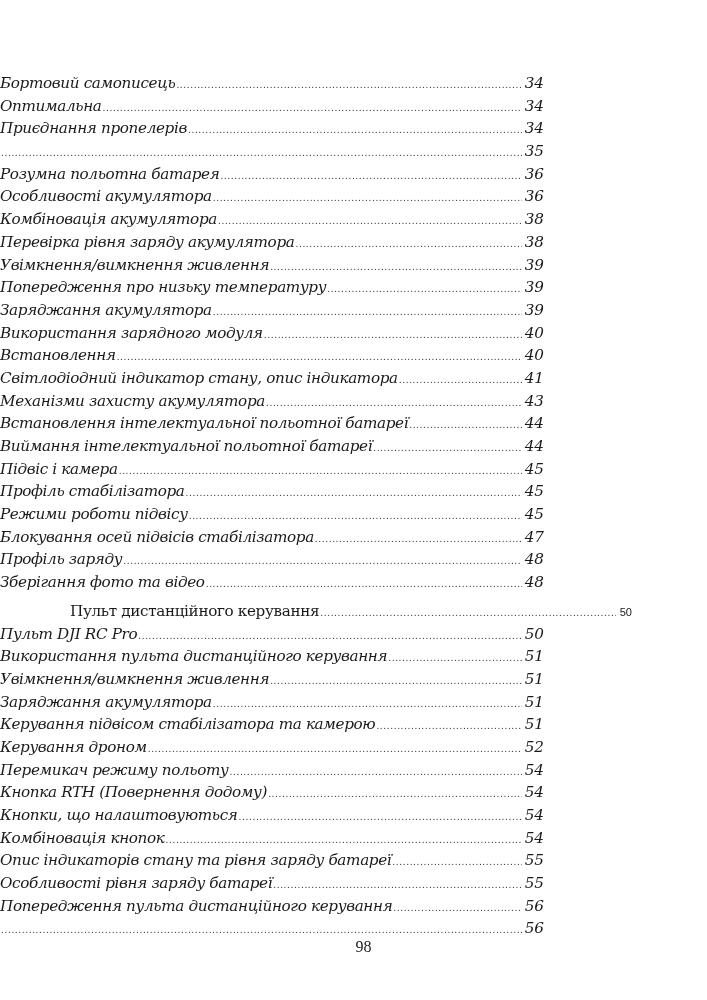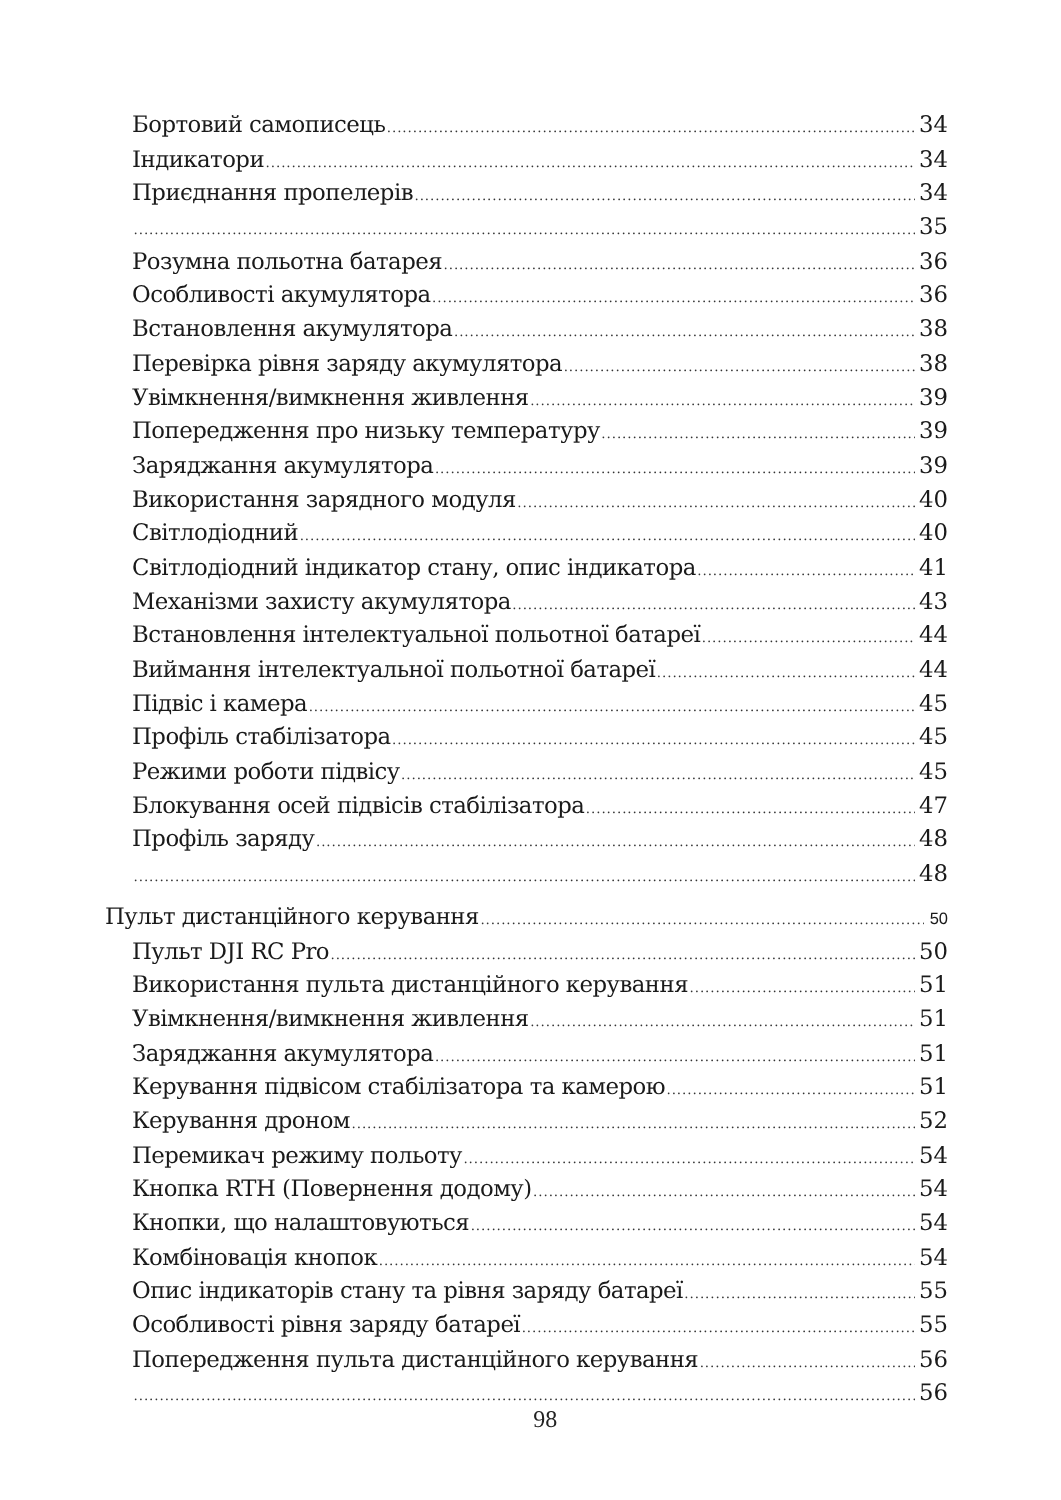--- a/index.html
+++ b/index.html
@@ -25,22 +25,22 @@
       position: relative;
       display: flex;
       align-items: baseline;
       height: 22.7px;
       line-height: 22.7px;
       font-size: 15.2px;
       white-space: nowrap;
       overflow: hidden;
     }
     .toc-row.sub {
-      margin-left: 88px;
       width: 544px;
+      font-style: italic;
     }
     .toc-row.section {
       margin-left: 70px;
       width: 562px;
       margin-top: 6px;
     }
     .toc-title {
       flex: 0 0 auto;
       letter-spacing: -0.35px;
     }
@@ -80,21 +80,21 @@
 </head>
 <body>
 
 <div class="toc" id="toc">
     <div class="toc-row sub">
       <span class="toc-title">Бортовий самописець</span>
       <span class="toc-leader"></span>
       <span class="toc-page">34</span>
     </div>
     <div class="toc-row sub">
-      <span class="toc-title">Індикатори</span>
+      <span class="toc-title">Оптимальна</span>
       <span class="toc-leader"></span>
       <span class="toc-page">34</span>
     </div>
     <div class="toc-row sub">
       <span class="toc-title">Приєднання пропелерів</span>
       <span class="toc-leader"></span>
       <span class="toc-page">34</span>
     </div>
     <div class="toc-row sub">
       <span class="toc-leader"></span>
@@ -104,21 +104,21 @@
       <span class="toc-title">Розумна польотна батарея</span>
       <span class="toc-leader"></span>
       <span class="toc-page">36</span>
     </div>
     <div class="toc-row sub">
       <span class="toc-title">Особливості акумулятора</span>
       <span class="toc-leader"></span>
       <span class="toc-page">36</span>
     </div>
     <div class="toc-row sub">
-      <span class="toc-title">Встановлення акумулятора</span>
+      <span class="toc-title">Комбіновація акумулятора</span>
       <span class="toc-leader"></span>
       <span class="toc-page">38</span>
     </div>
     <div class="toc-row sub">
       <span class="toc-title">Перевірка рівня заряду акумулятора</span>
       <span class="toc-leader"></span>
       <span class="toc-page">38</span>
     </div>
     <div class="toc-row sub">
       <span class="toc-title">Увімкнення/вимкнення живлення</span>
@@ -134,21 +134,21 @@
       <span class="toc-title">Заряджання акумулятора</span>
       <span class="toc-leader"></span>
       <span class="toc-page">39</span>
     </div>
     <div class="toc-row sub">
       <span class="toc-title">Використання зарядного модуля</span>
       <span class="toc-leader"></span>
       <span class="toc-page">40</span>
     </div>
     <div class="toc-row sub">
-      <span class="toc-title">Світлодіодний</span>
+      <span class="toc-title">Встановлення</span>
       <span class="toc-leader"></span>
       <span class="toc-page">40</span>
     </div>
     <div class="toc-row sub">
       <span class="toc-title">Світлодіодний індикатор стану, опис індикатора</span>
       <span class="toc-leader"></span>
       <span class="toc-page">41</span>
     </div>
     <div class="toc-row sub">
       <span class="toc-title">Механізми захисту акумулятора</span>
@@ -184,20 +184,21 @@
       <span class="toc-title">Блокування осей підвісів стабілізатора</span>
       <span class="toc-leader"></span>
       <span class="toc-page">47</span>
     </div>
     <div class="toc-row sub">
       <span class="toc-title">Профіль заряду</span>
       <span class="toc-leader"></span>
       <span class="toc-page">48</span>
     </div>
     <div class="toc-row sub">
+      <span class="toc-title">Зберігання фото та відео</span>
       <span class="toc-leader"></span>
       <span class="toc-page">48</span>
     </div>
     <div class="toc-row section">
       <span class="toc-title">Пульт дистанційного керування</span>
       <span class="toc-leader"></span>
       <span class="toc-page small">50</span>
     </div>
     <div class="toc-row sub">
       <span class="toc-title">Пульт DJI RC Pro</span>

